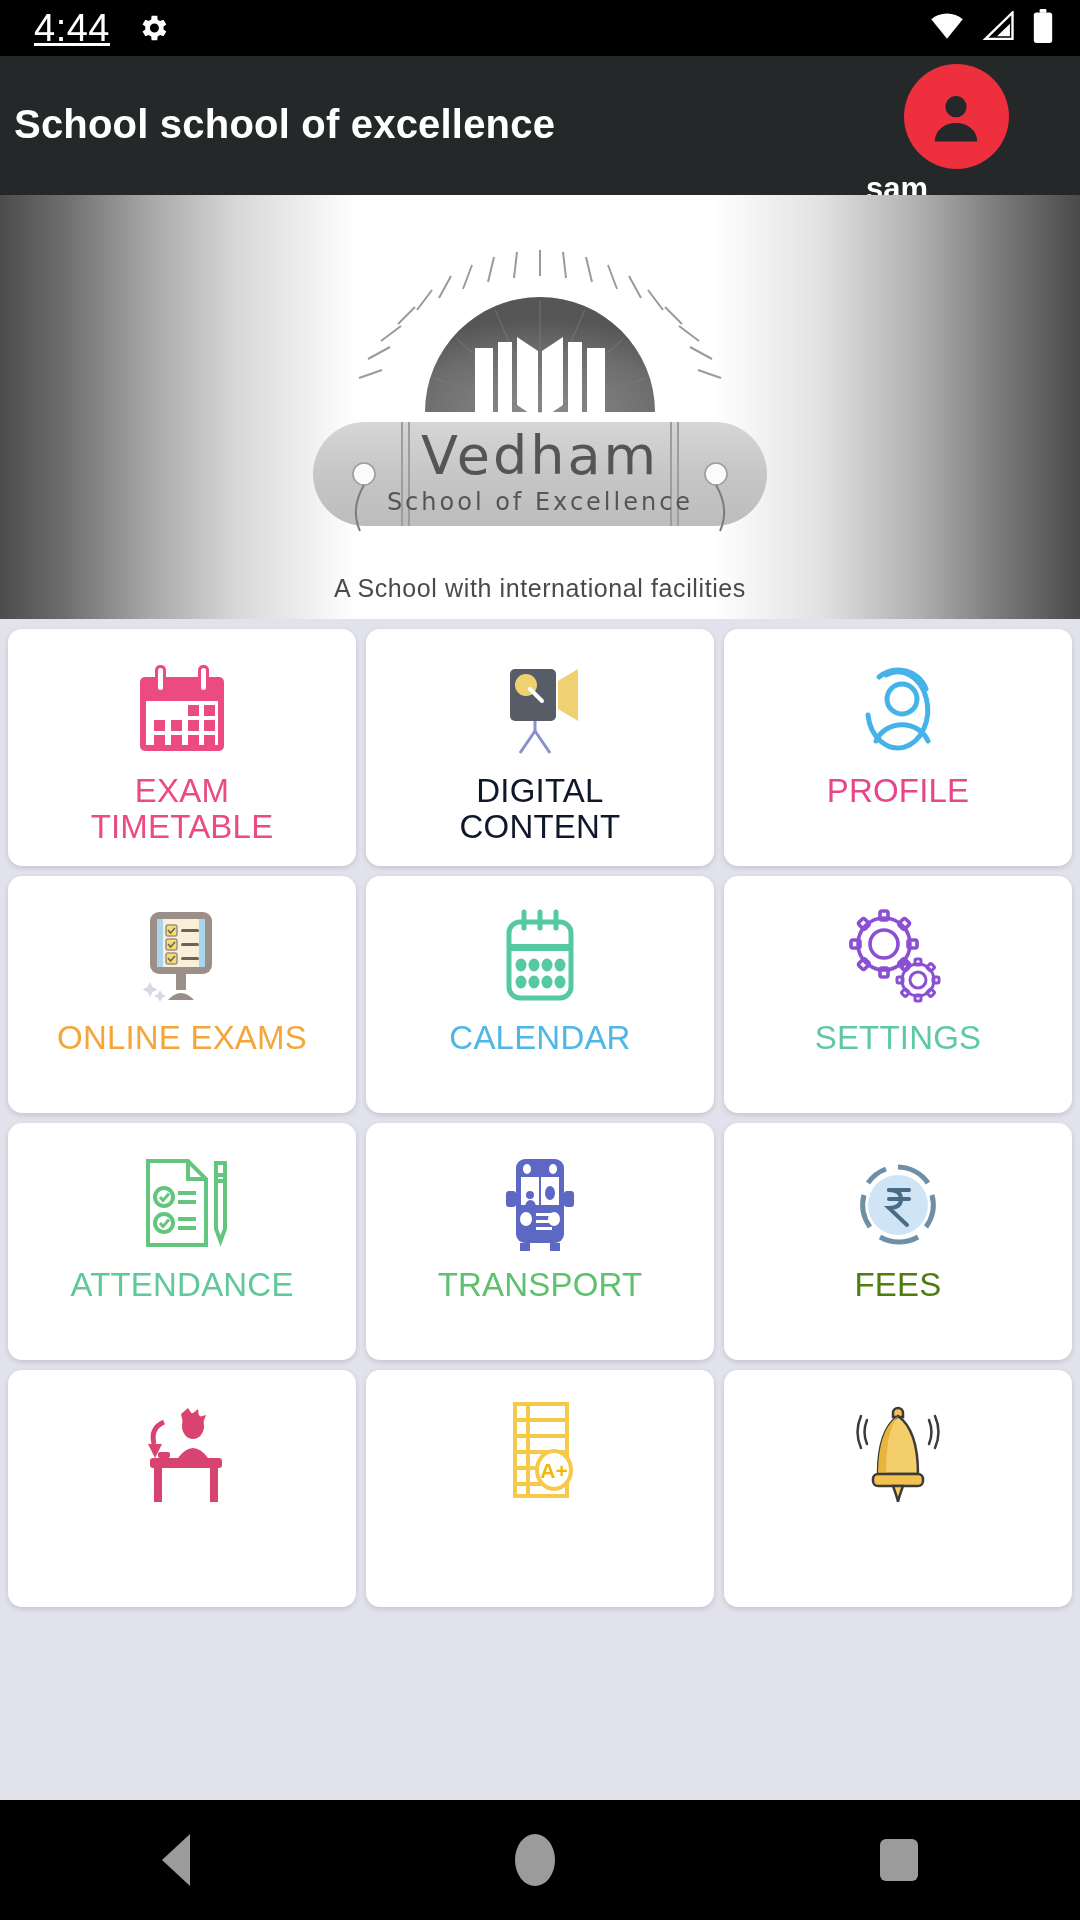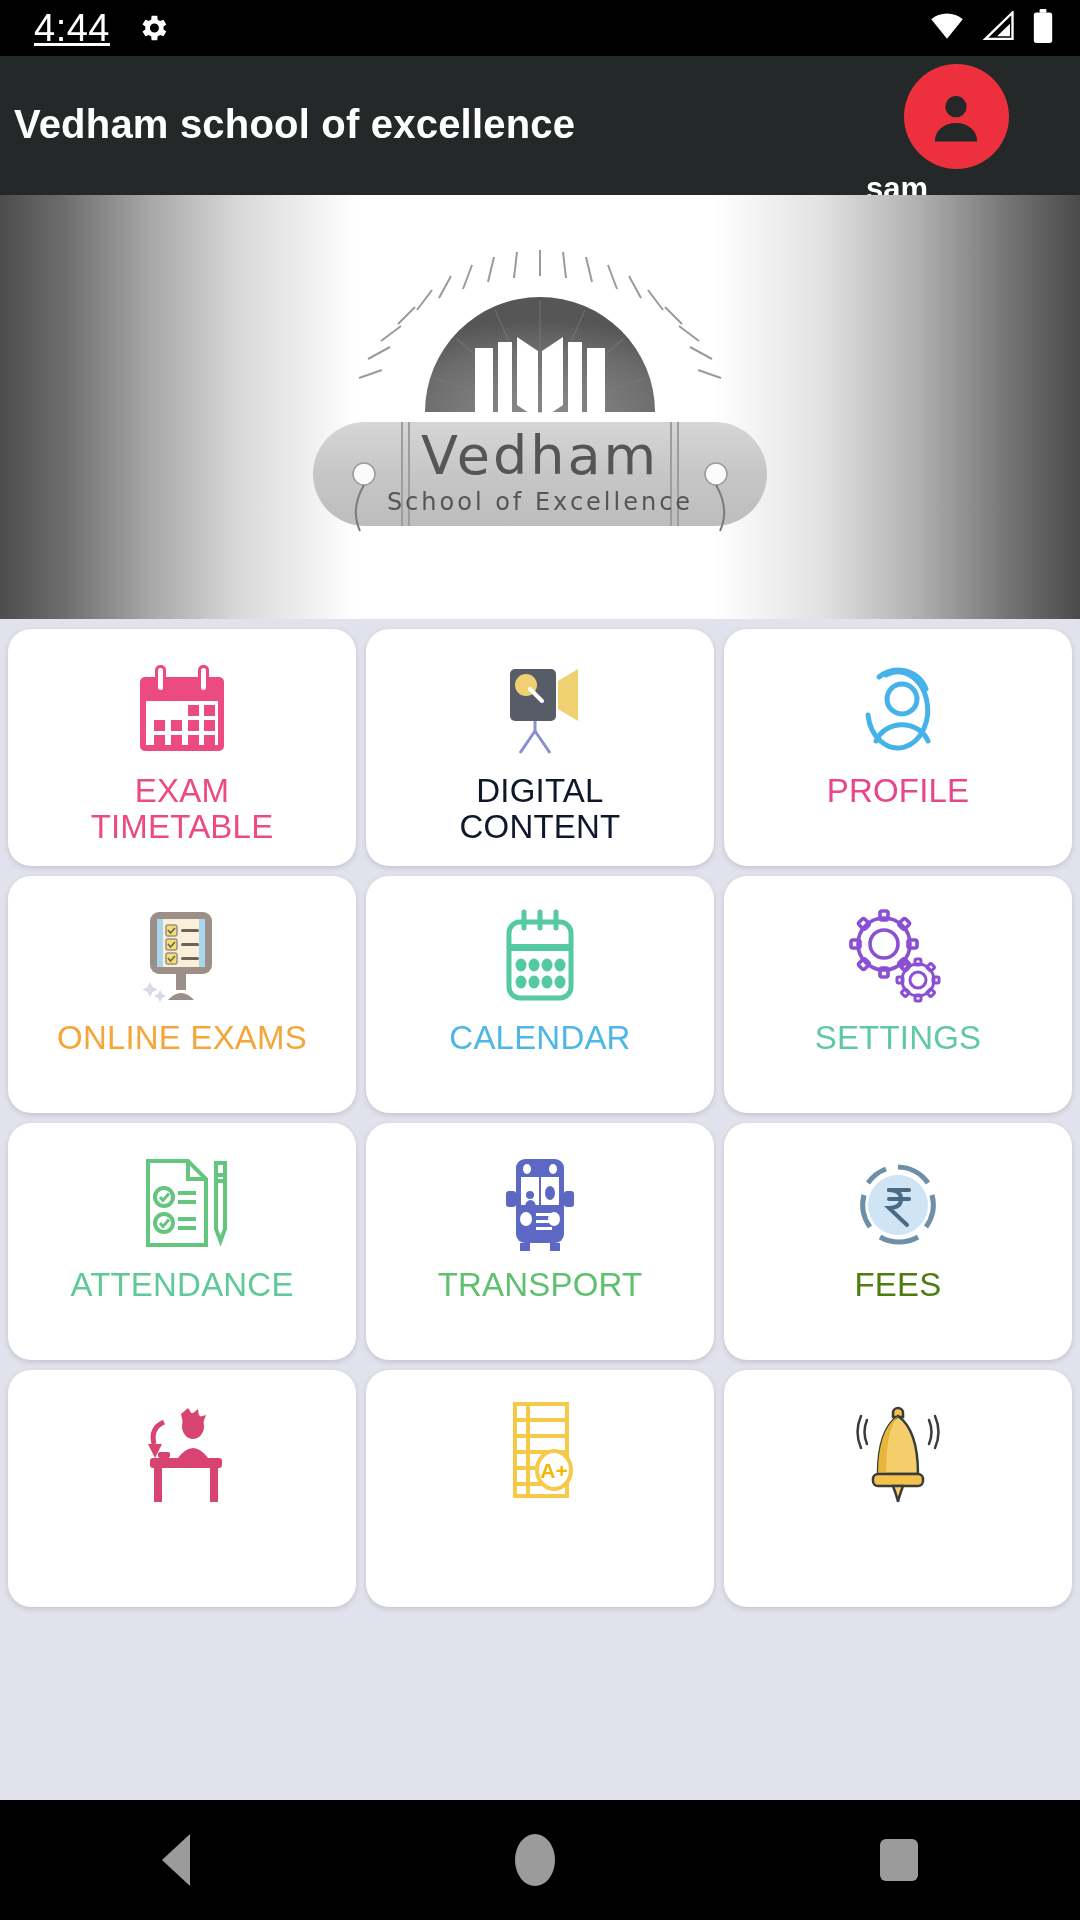--- a/index.html
+++ b/index.html
@@ -64,21 +64,21 @@
 
   
   .grid{
     position:absolute; top:619px; left:0; width:1080px; height:1181px;
     padding:10px 8px 0 8px;
     display:grid; grid-template-columns:repeat(3,1fr);
     grid-auto-rows:237px; gap:10px 10px;
     overflow:hidden;
   }
   .tile{
-    background:#fff; border-radius:23px;
+    background:#fff; border-radius:14px;
     box-shadow:0 2px 5px rgba(130,130,160,.32);
     display:flex; flex-direction:column;
     align-items:center; justify-content:flex-start;
     padding-top:26px;
   }
   .tile-icon{
     height:108px; width:100%;
     display:flex; align-items:center; justify-content:center;
   }
   .tile-label{
@@ -127,21 +127,21 @@
       <span>
         <svg width="22" height="34" viewBox="0 0 12 20" fill="#ffffff">
           <rect x="4" y="0" width="4" height="2.2" rx=".6"></rect>
           <rect x="0.6" y="2" width="10.8" height="18" rx="1.6"></rect>
         </svg>
       </span>
     </div>
   </div>
 
   <div class="appbar">
-    <div class="app-title">Vedham school of excellence</div>
+    <div class="app-title">School school of excellence</div>
     <div class="avatar-wrap">
       <div class="avatar">
         <svg width="62" height="62" viewBox="0 0 24 24" fill="#252829">
           <circle cx="12" cy="8" r="4.1"></circle>
           <path d="M3.8 21.5c0-4.3 3.7-7.2 8.2-7.2s8.2 2.9 8.2 7.2H3.8z"></path>
         </svg>
       </div>
       <div class="avatar-name">sam</div>
     </div>
   </div>
@@ -211,20 +211,21 @@
         <line x1="366" y1="180" x2="366" y2="284" stroke="#9d9d9d" stroke-width="2"></line>
         <line x1="373" y1="180" x2="373" y2="284" stroke="#9d9d9d" stroke-width="2"></line>
         <circle cx="59" cy="232" r="11" fill="#fbfbfb" stroke="#9b9b9b" stroke-width="1.5"></circle>
         <circle cx="411" cy="232" r="11" fill="#fbfbfb" stroke="#9b9b9b" stroke-width="1.5"></circle>
         <path d="M59 243 q-14 24 -4 46" stroke="#7b7b7b" stroke-width="2" fill="none"></path>
         <path d="M411 243 q14 24 4 46" stroke="#7b7b7b" stroke-width="2" fill="none"></path>
         <text x="235" y="232" text-anchor="middle" font-family="'DejaVu Sans',sans-serif" font-size="54" fill="#555555" letter-spacing="3">Vedham</text>
         <text x="235" y="268" text-anchor="middle" font-family="'DejaVu Sans',sans-serif" font-size="24" fill="#555555" letter-spacing="3">School of Excellence</text>
       </g>
     </svg>
+    <div class="tagline">A School with international facilities</div>
   </div>
 
   <div class="grid">
 
     <div class="tile">
       <div class="tile-icon">
         <svg width="100" height="104" viewBox="0 0 100 104">
           <rect x="8" y="20" width="84" height="74" rx="5" fill="#EC4B81"></rect>
           <rect x="14" y="44" width="72" height="44" fill="#ffffff"></rect>
           <rect x="23" y="8" width="11" height="28" rx="5" fill="#EC4B81"></rect>

